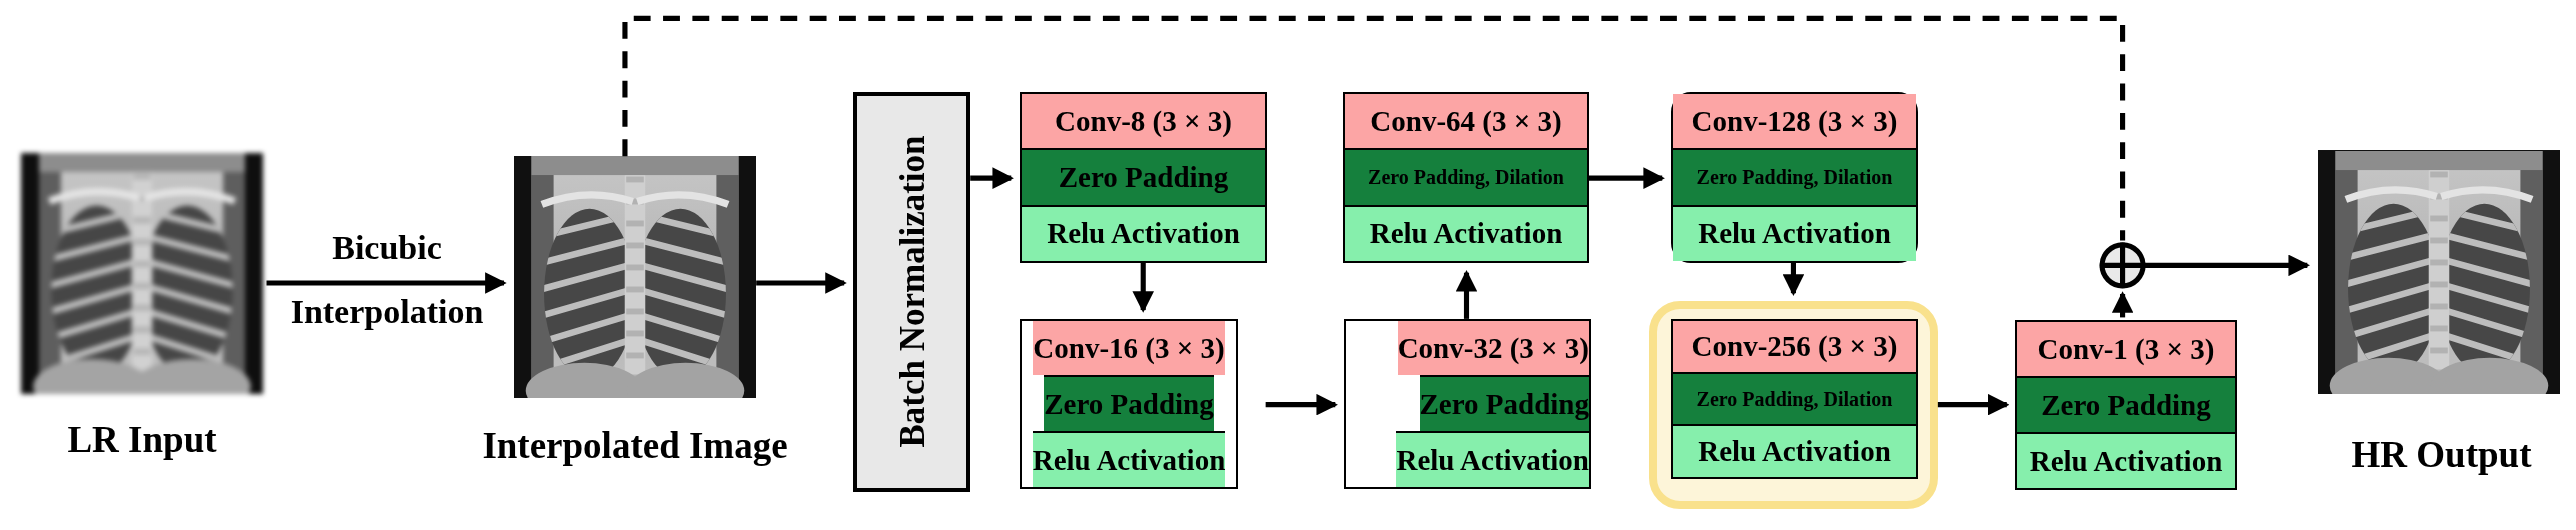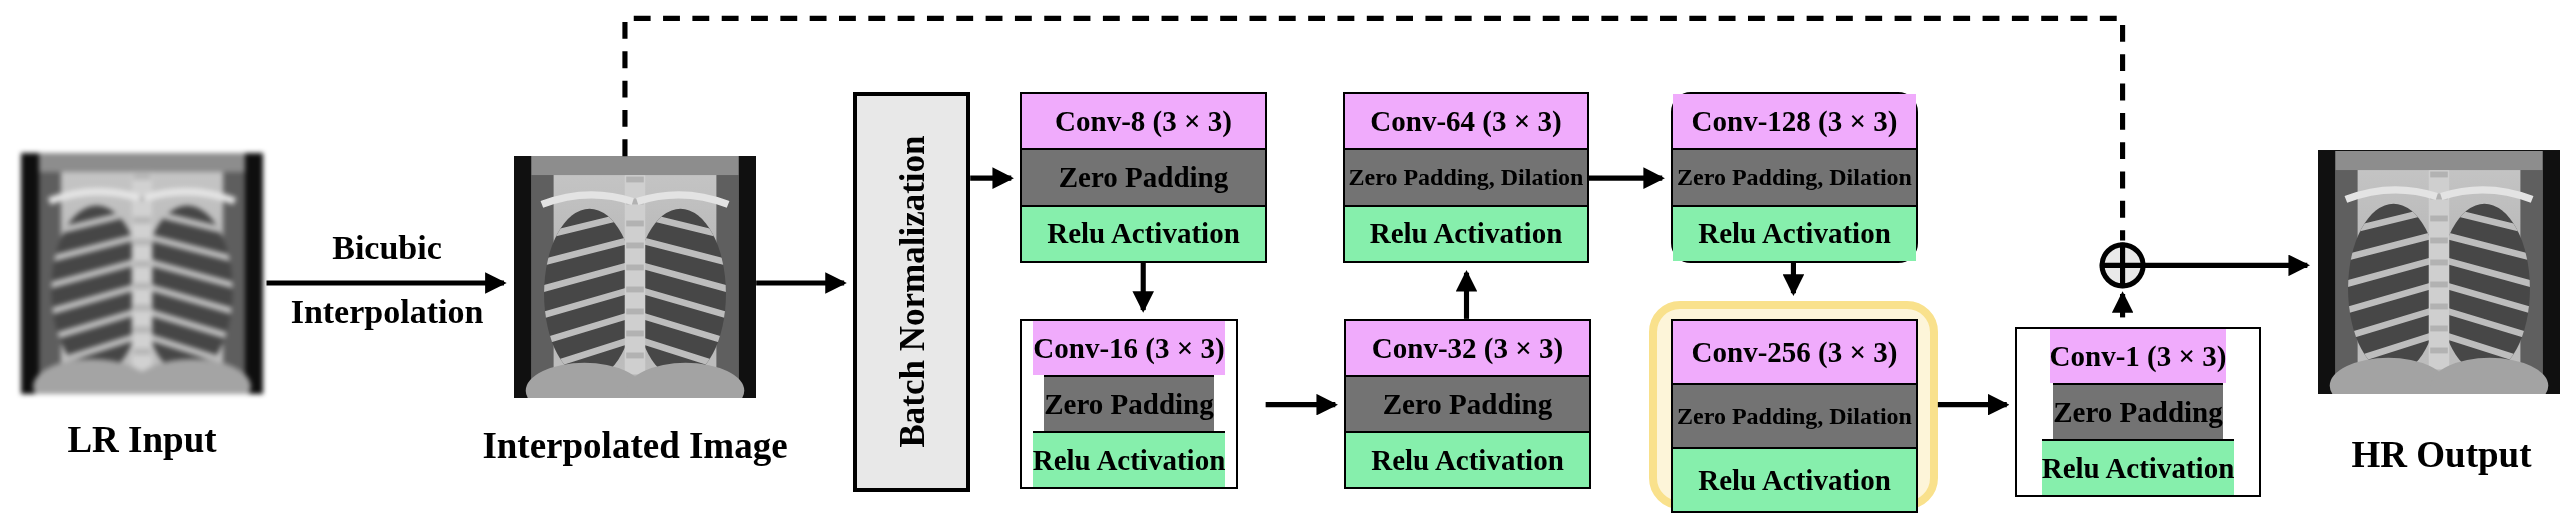--- a/index.html
+++ b/index.html
@@ -39,24 +39,24 @@
   .block{
     position:absolute;display:flex;flex-direction:column;
     border:2.9px solid #000;box-sizing:border-box;background:#fff;
     width:247px;height:171px;
   }
   .block .row{
     flex:1;display:flex;align-items:center;justify-content:center;
     font-weight:bold;color:#000;font-size:29px;white-space:nowrap;
   }
   .block .row + .row{border-top:2.9px solid #000;}
-  .row.conv{background:#f0abfc;}
-  .row.pad{background:#737373;}
+  .row.conv{background:#fca5a5;}
+  .row.pad{background:#15803d;}
   .row.act{background:#86efac;}
-  .row.small{font-size:24px;}
+  .row.small{font-size:20px;}
   .highlight-ring{
     position:absolute;left:1649px;top:301px;width:289px;height:208px;
     box-sizing:border-box;border:8px solid #f9e18c;background:#fdf5d9;
     border-radius:31px;
   }
   
   #overlay{position:absolute;left:0;top:0;width:2576px;height:530px;pointer-events:none;}
 </style>
 </head>
 <body>
@@ -165,31 +165,31 @@
     <div class="row conv">Conv-128 (3 × 3)</div>
     <div class="row pad small">Zero Padding, Dilation</div>
     <div class="row act">Relu Activation</div>
   </div>
 
   <div class="block" style="left:1020px;top:319px;width:218px;height:170px;align-items:center;">
     <div class="row conv">Conv-16 (3 × 3)</div>
     <div class="row pad">Zero Padding</div>
     <div class="row act">Relu Activation</div>
   </div>
-  <div class="block" style="left:1344px;top:319px;width:247px;height:170px;">
+  <div class="block" style="left:1344px;top:319px;width:247px;height:170px;align-items:flex-end;">
     <div class="row conv">Conv-32 (3 × 3)</div>
     <div class="row pad">Zero Padding</div>
     <div class="row act">Relu Activation</div>
   </div>
-  <div class="block" style="left:1671px;top:319px;width:247px;height:194px;">
+  <div class="block" style="left:1671px;top:319px;width:247px;height:160px;">
     <div class="row conv">Conv-256 (3 × 3)</div>
     <div class="row pad small">Zero Padding, Dilation</div>
     <div class="row act">Relu Activation</div>
   </div>
-  <div class="block" style="left:2015px;top:327px;width:246px;height:170px;align-items:center;">
+  <div class="block" style="left:2015px;top:320px;width:222px;height:170px;">
     <div class="row conv">Conv-1 (3 × 3)</div>
     <div class="row pad">Zero Padding</div>
     <div class="row act">Relu Activation</div>
   </div>
 
   <svg id="overlay" viewBox="0 0 3511 723">
     <defs>
       <marker id="ah" viewBox="0 0 8 8" refX="7" refY="4" markerWidth="4.2" markerHeight="4.2" orient="auto-start-reverse">
         <path d="M0,0 L8,4 L0,8 Z" fill="#000"></path>
       </marker>

